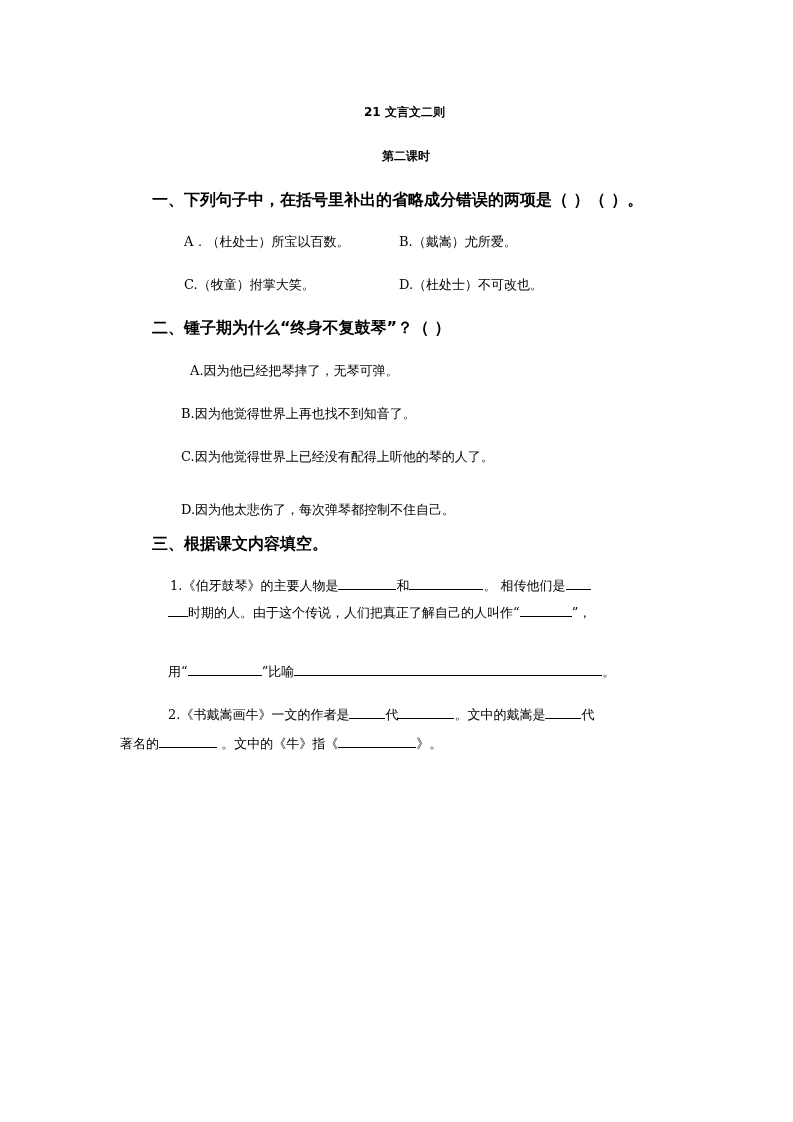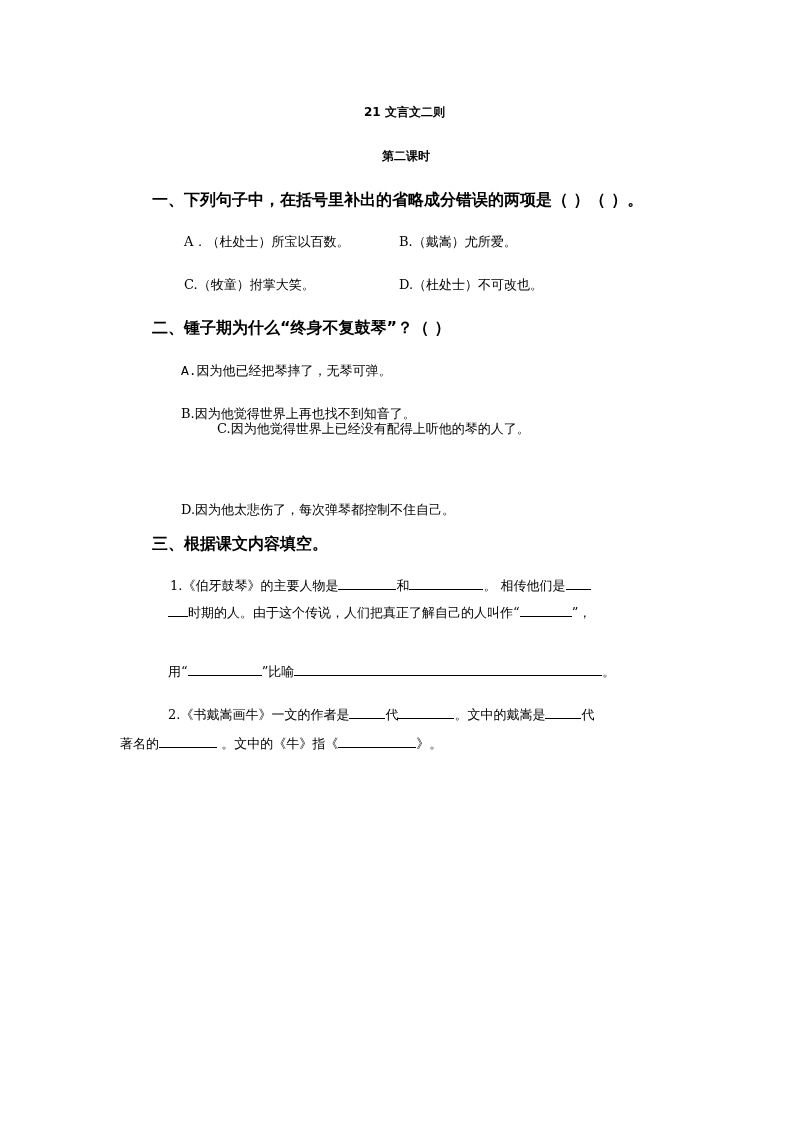--- a/index.html
+++ b/index.html
@@ -30,27 +30,27 @@
   </div>
   <div class="abs serif t" style="left:184px; top:276px;">
     <span>C.</span><span>（牧童）拊掌大笑。</span>
   </div>
   <div class="abs serif t" style="left:399px; top:276px;">
     <span>D.</span><span>（杜处士）不可改也。</span>
   </div>
 
   <div class="abs sans q" style="left:152px; top:318px;text-align:center;">二、锺子期为什么“终身不复鼓琴”？（    ）</div>
 
-  <div class="abs serif t" style="left:181px; top:362px;font-family:Liberation Mono, monospace;">
+  <div class="abs serif t" style="left:190px; top:362px;">
     <span>A.</span><span>因为他已经把琴摔了，无琴可弹。</span>
   </div>
   <div class="abs serif t" style="left:181px; top:405px;">
     <span>B.</span><span>因为他觉得世界上再也找不到知音了。</span>
   </div>
-  <div class="abs serif t" style="left:181px; top:420px;margin-left:36px;">
+  <div class="abs serif t" style="left:181px; top:448px;">
     <span>C.</span><span>因为他觉得世界上已经没有配得上听他的琴的人了。</span>
   </div>
   <div class="abs serif t" style="left:181px; top:491px;margin-top:10px;">
     <span>D.</span><span>因为他太悲伤了，每次弹琴都控制不住自己。</span>
   </div>
 
   <div class="abs sans q" style="left:152px; top:534px;">三、根据课文内容填空。</div>
 
   <div class="abs serif t" style="left:170px; top:577px;">
     <span>1.《伯牙鼓琴》的主要人物是</span><span class="blank" style="width:58px;"></span><span>和</span><span class="blank" style="width:74px;"></span><span>。   相传他们是</span><span class="blank" style="width:25px;"></span>

